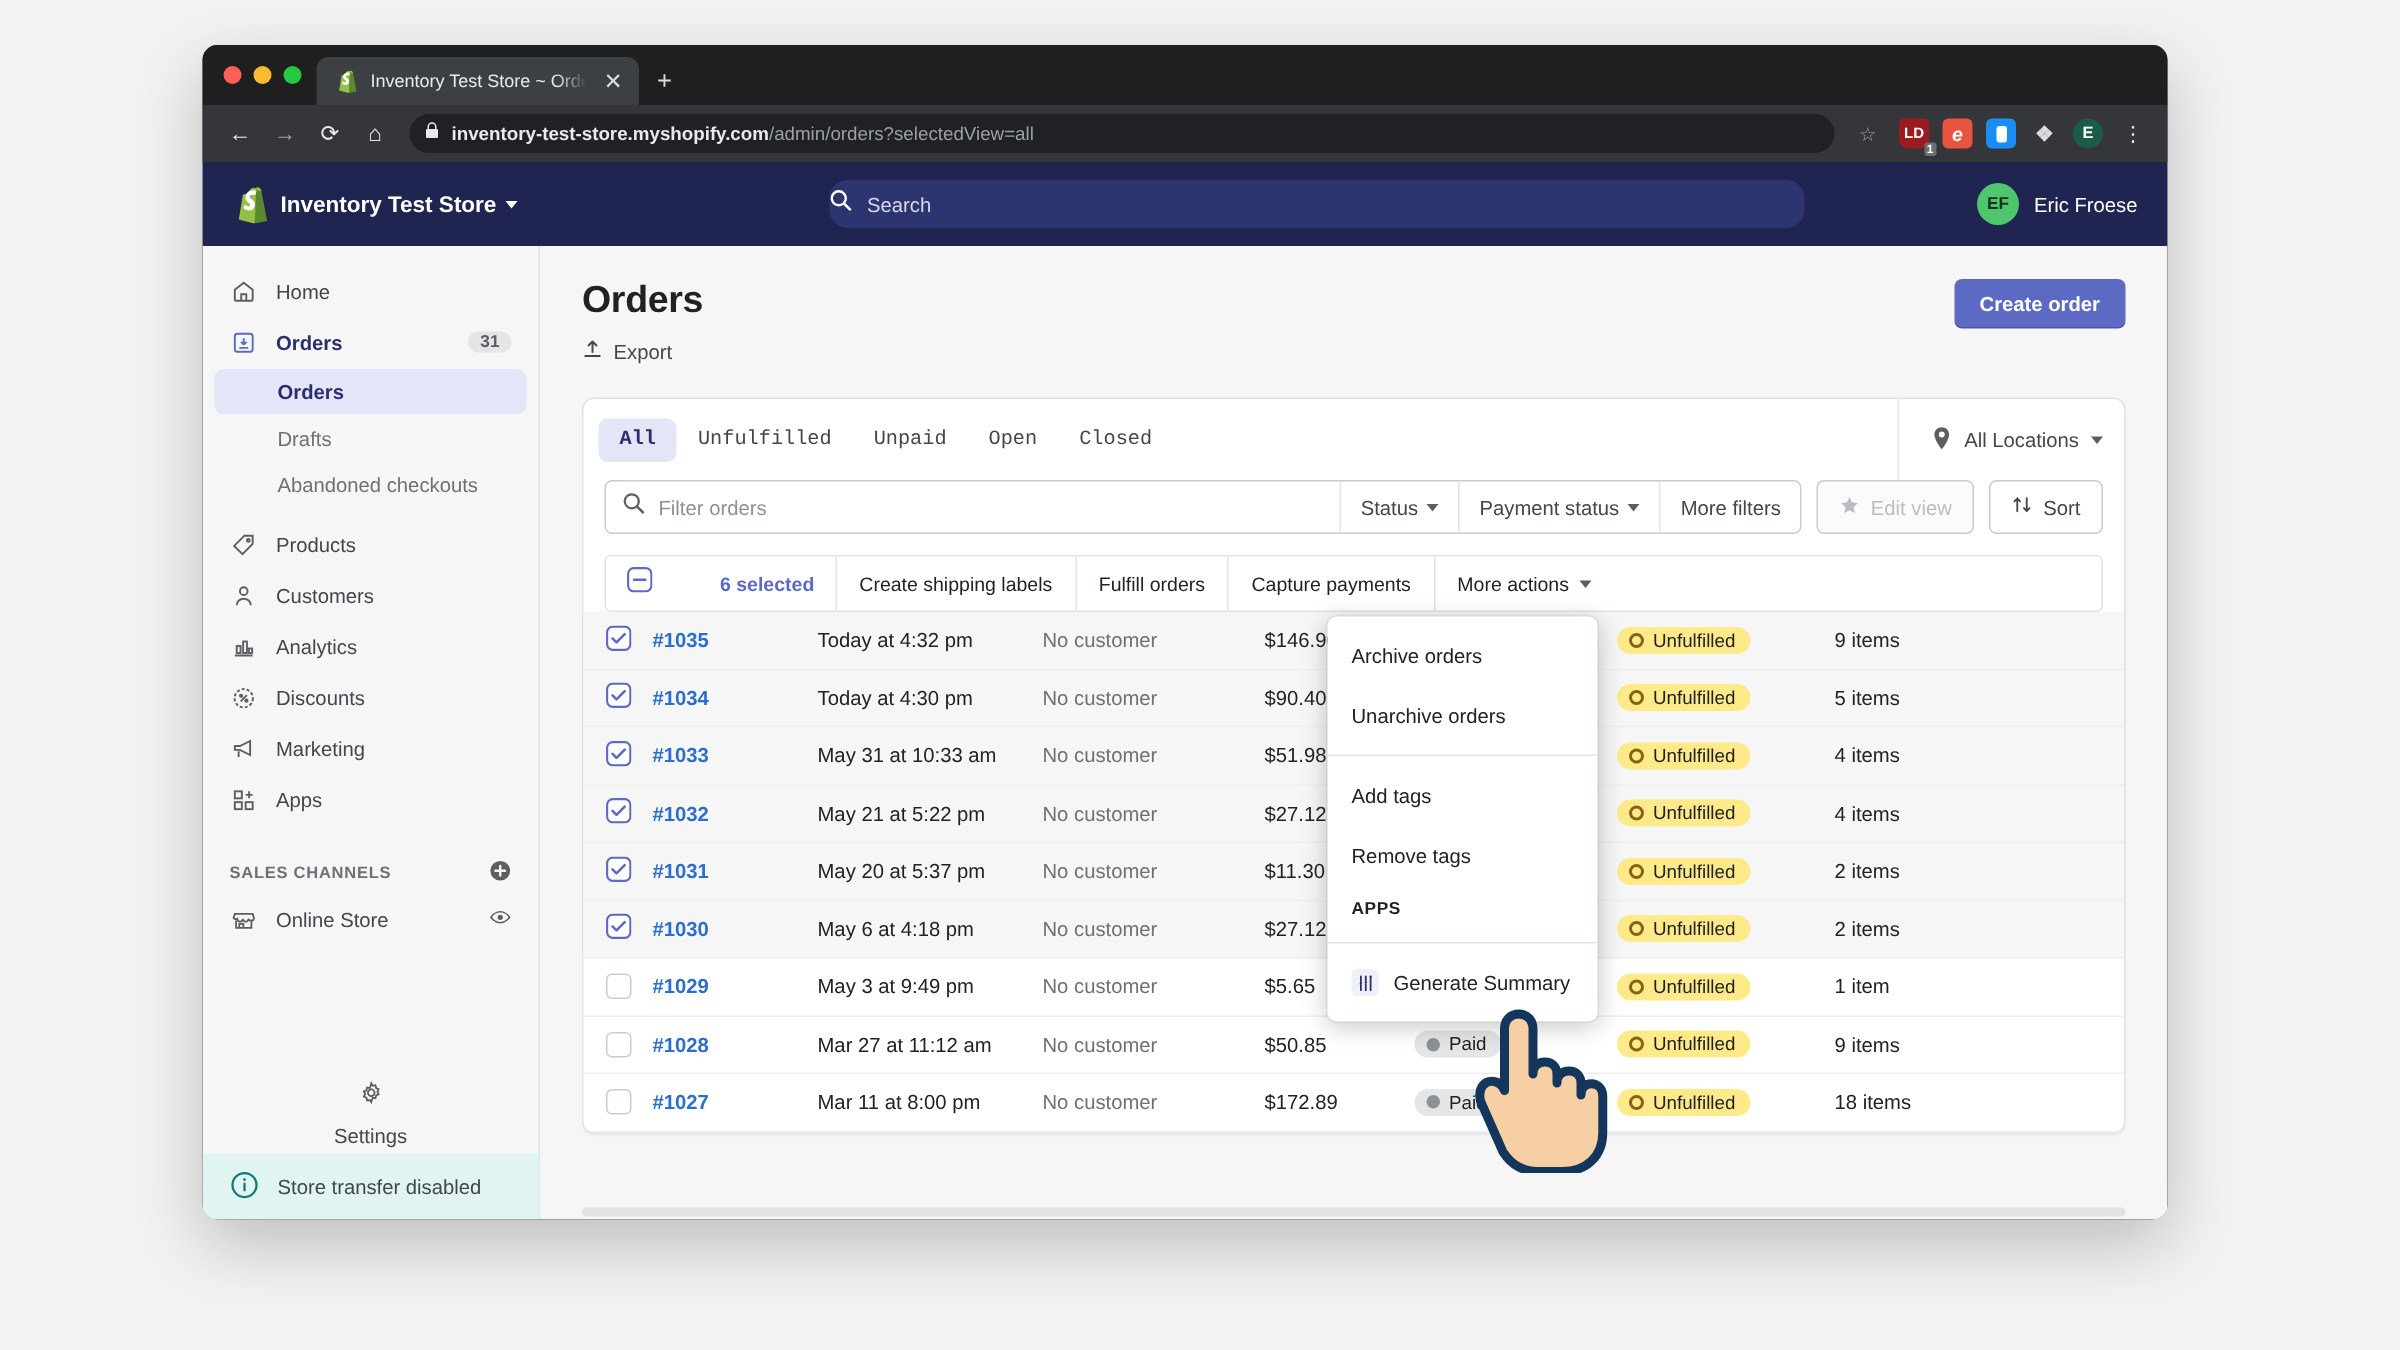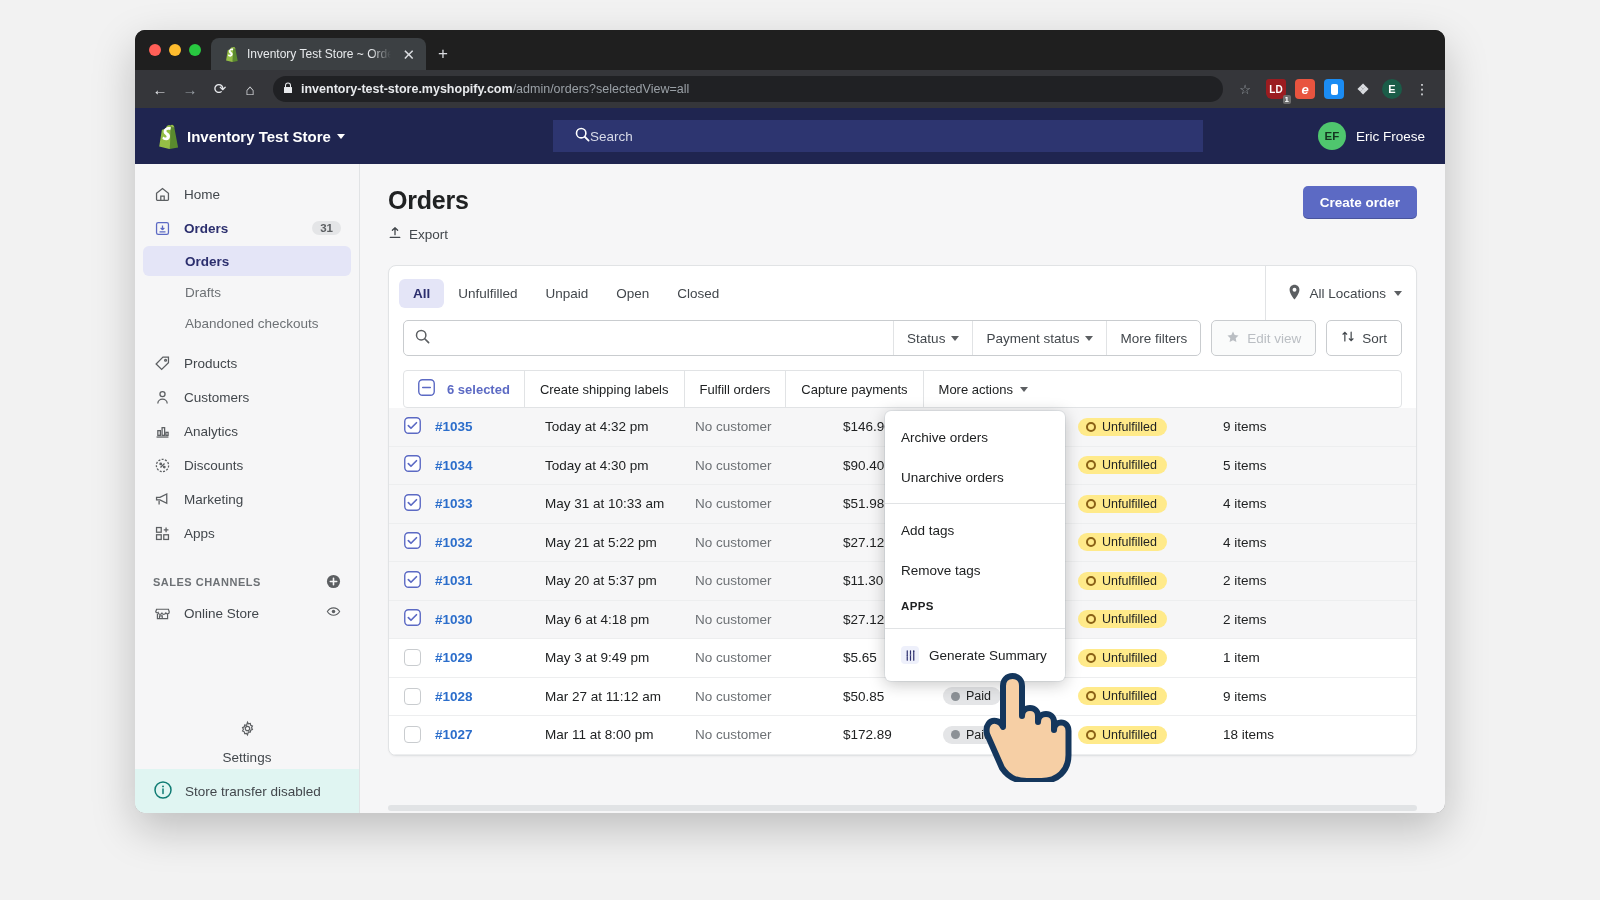--- a/index.html
+++ b/index.html
@@ -71,22 +71,22 @@
   .topbar {
     height: 56px; background:#1f2550; display:flex; align-items:center; padding: 0 20px;
   }
   .brand { display:flex; align-items:center; gap:6px; width: 290px; }
   .shop-logo {
     width:26px;height:28px;display:flex;align-items:center;justify-content:center;
   }
   .brand-name { color:#fff; font-size:15px; font-weight:700; }
   .caret { width:0;height:0;border-left:4.5px solid transparent;border-right:4.5px solid transparent;border-top:5px solid #fff; }
   .searchwrap {
-    flex: 0 0 650px; height:32px; background:#2d3570; border-radius:0;
-    display:flex; align-items:center; padding: 0 22px; margin-left: 108px;
+    flex: 0 0 650px; height:32px; background:#2d3570; border-radius:12px;
+    display:flex; align-items:center; gap:10px; padding: 0 0; margin-left: 108px;
   }
   .search-ph { color:#d7dae8; font-size:13.5px; }
   .userwrap { margin-left:auto; display:flex; align-items:center; gap:10px; }
   .avatar { width:28px;height:28px;border-radius:50%;background:#4fc66e;color:#14341f;
             font-size:11.5px;font-weight:700;display:flex;align-items:center;justify-content:center; }
   .username { color:#fff; font-size:13.5px; }
 
   .body { display:flex; height: 649px; }
 
   
@@ -114,41 +114,41 @@
   .export { display:flex; align-items:center; gap:7px; margin-top:10px; color:#42474c; font-size:13.5px; cursor:pointer; }
   .create-order {
     margin-left:auto; background:#5c6ac4; color:#fff; font-size:13.5px; font-weight:600;
     border:none; border-radius:5px; padding: 9px 17px; cursor:pointer;
     box-shadow: inset 0 -1px 0 rgba(0,0,0,.2);
   }
 
   .card { margin-top: 22px; background:#fff; border-radius:8px; border:1px solid #e1e3e5;
           box-shadow: 0 1px 2px rgba(0,0,0,.04); overflow:hidden; }
   .tabsrow { display:flex; align-items:center; height:54px; padding: 0 10px; }
-  .vtab { font-size:13.5px; color:#42474c; padding: 7px 14px; border-radius:6px; cursor:pointer; }
+  .vtab { font-size:13.5px; color:#42474c; padding: 7px 14px; border-radius:6px; cursor:pointer;font-family:Liberation Mono, monospace; }
   .vtab.active { background:#e4e5f7; color:#2c2f6e; font-weight:600; }
   .locwrap { margin-left:auto; display:flex; align-items:center; gap:8px; height:54px;
              border-left:1px solid #e1e3e5; padding: 0 4px 0 22px; color:#42474c; font-size:13.5px; cursor:pointer; }
 
   .filterrow { display:flex; align-items:center; gap:10px; padding: 0 14px 14px 14px; }
   .filterbox { flex:1; display:flex; border:1px solid #c9cccf; border-radius:5px; overflow:hidden; height:36px; background:#fff; }
   .filterinput { flex:1; display:flex; align-items:center; gap:9px; padding: 0 11px; }
   .filterinput input { border:none; outline:none; font-size:13.5px; font-family:inherit; color:#202223; width:100%; background:transparent; }
   .filterinput input::placeholder { color:#8c9196; }
   .fbtn { display:flex; align-items:center; gap:6px; padding: 0 13px; border-left:1px solid #e1e3e5;
           font-size:13.5px; color:#42474c; cursor:pointer; }
   .obtn { display:flex; align-items:center; gap:7px; height:36px; padding: 0 14px; border:1px solid #c9cccf;
           border-radius:5px; font-size:13.5px; color:#42474c; background:#fff; cursor:pointer; }
   .obtn.disabled { color:#babec3; background:#fafbfb; }
 
   .bulkbar { display:flex; align-items:center; height:38px; border-top:1px solid #e1e3e5;
              border-bottom:1px solid #e1e3e5; background:#fff; margin: 0 14px; border-left:1px solid #e1e3e5; border-right:1px solid #e1e3e5;
              border-radius:4px; }
   .bulk-sel { display:flex; align-items:center; gap:12px; padding: 0 14px; height:100%; border-right:1px solid #e1e3e5; }
-  .bulk-count { color:#5c6ac4; font-size:13px; font-weight:600; }
+  .bulk-count { color:#5c6ac4; font-size:13px; font-weight:600;margin-left:33px; }
   .bulk-btn { padding: 0 15px; height:100%; display:flex; align-items:center; gap:7px;
               border-right:1px solid #e1e3e5; font-size:13px; color:#202223; cursor:pointer; }
   .bulk-btn.last { border-right:none; }
 
   .tbl { width: 100%; }
   .trow { display:flex; align-items:center; height:38.5px; border-bottom:1px solid #edeeef; font-size:13.5px; }
   .trow.sel { background:#f6f6f7; }
   .c-check { width:46px; display:flex; align-items:center; justify-content:center; }
   .c-order { width:110px; color:#2c6ecb; font-weight:600; }
   .c-date { width:150px; color:#202223; }
@@ -443,20 +443,21 @@
 
             <div class="filterrow">
               <div class="filterbox">
                 <div class="filterinput">
                   <span>
                     <svg width="15" height="15" viewBox="0 0 16 16">
                         <circle cx="6.6" cy="6.6" r="5" stroke="#5c5f62" stroke-width="1.6" fill="none"></circle>
                         <path d="M10.4 10.4L14.5 14.5" stroke="#5c5f62" stroke-width="1.8" stroke-linecap="round"></path>
                       </svg>
                   </span>
+                  <input placeholder="Filter orders" style="">
                 </div>
                 <div class="fbtn">
                   <span>Status</span>
                   <span class="caret" style="border-top-color:#5c5f62;"></span>
                 </div>
                 <div class="fbtn">
                   <span>Payment status</span>
                   <span class="caret" style="border-top-color:#5c5f62;"></span>
                 </div>
                 <div class="fbtn">

